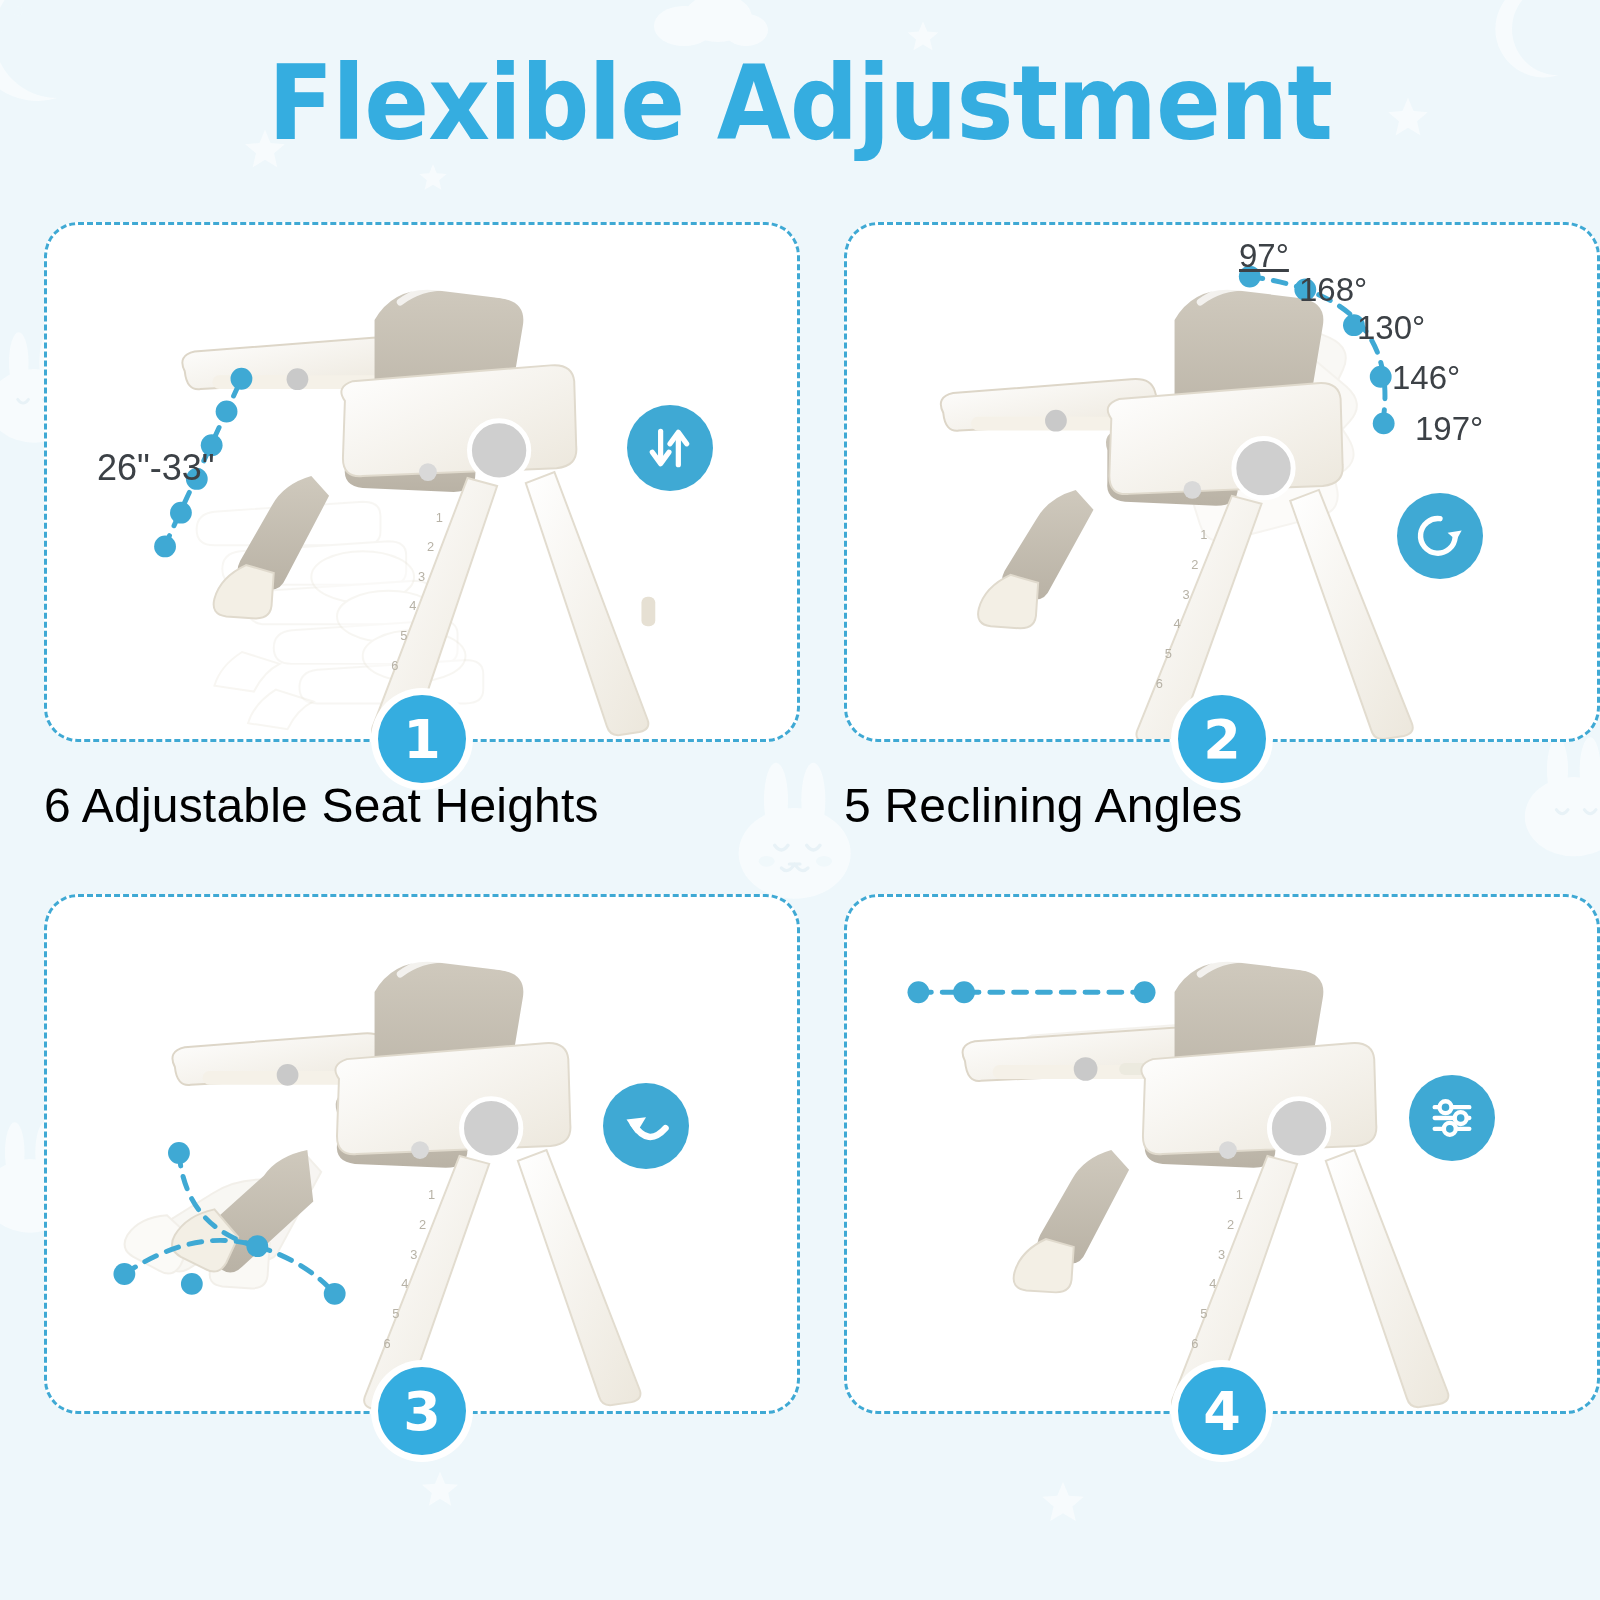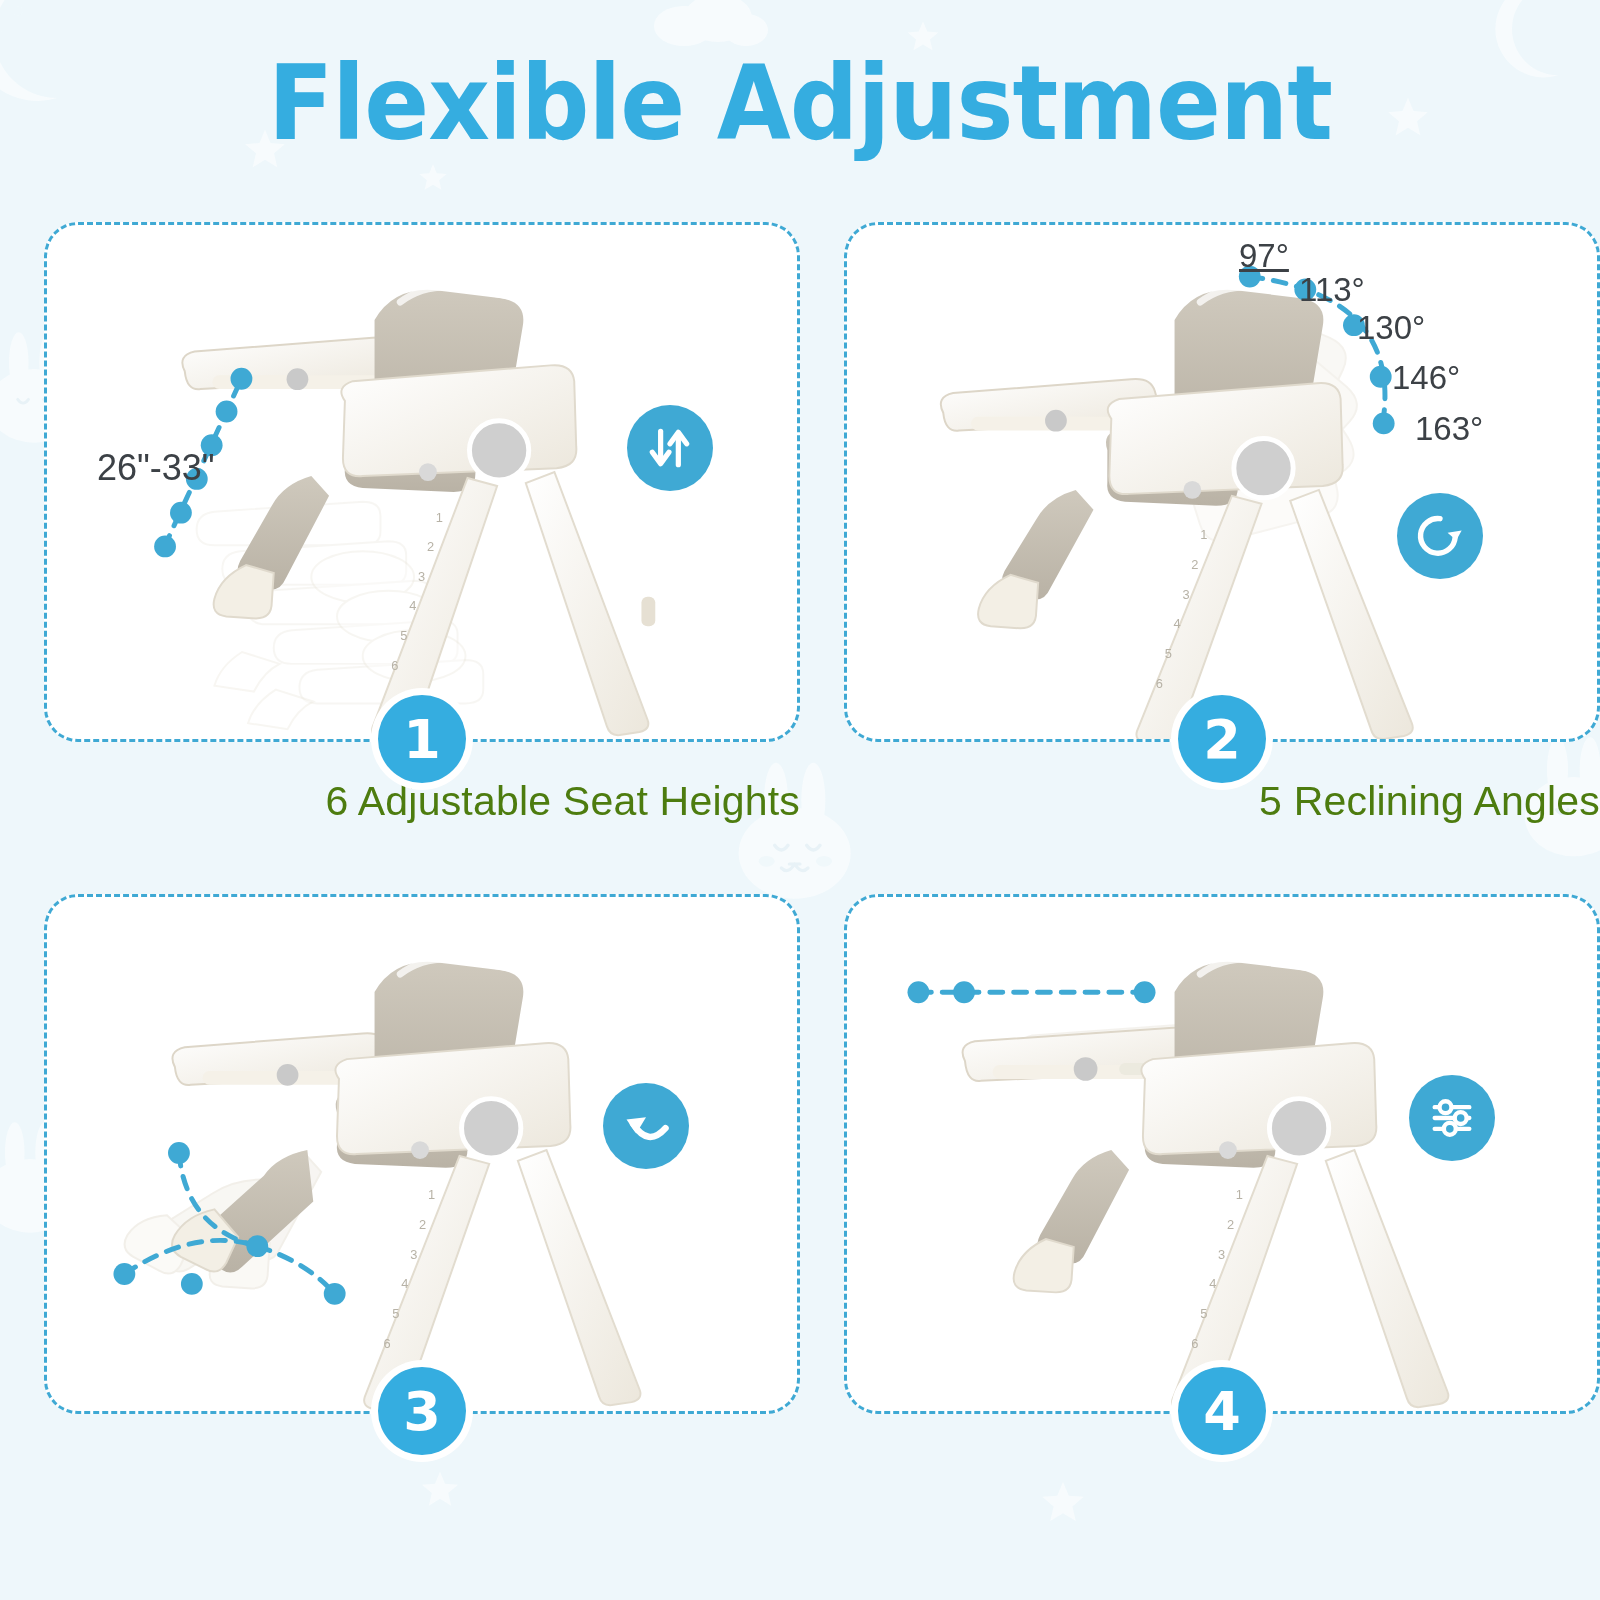--- a/index.html
+++ b/index.html
@@ -73,23 +73,23 @@
     background:#3fa9d4;
     display:flex;align-items:center;justify-content:center;
     z-index:5;
   }
   .feat-icon svg{display:block;}
 
   .caption{
     position:absolute;
     left:0;width:100%;
     top:556px;
-    text-align:right;
-    font-size:41px;
-    color:#4d7c0f;
+    text-align:left;
+    font-size:48px;
+    color:#000000;
     font-family:"Liberation Sans", sans-serif;
     letter-spacing:.2px;
   }
 
   
   .annot{
     position:absolute;
     font-size:33px;
     color:#3c4146;
     font-family:"Liberation Sans", sans-serif;
@@ -383,24 +383,24 @@
         <svg class="ovl" viewBox="0 0 756 520">
           <path d="M406 52 Q560 72 540 200" stroke="#3fa9d4" stroke-width="5" stroke-dasharray="13 11" fill="none" stroke-linecap="round"></path>
           <circle cx="406" cy="52" r="11" fill="#3fa9d4"></circle>
           <circle cx="462" cy="65" r="11" fill="#3fa9d4"></circle>
           <circle cx="511" cy="101" r="11" fill="#3fa9d4"></circle>
           <circle cx="538" cy="153" r="11" fill="#3fa9d4"></circle>
           <circle cx="541" cy="200" r="11" fill="#3fa9d4"></circle>
         </svg>
 
         <div class="annot" style="left:392px;top:12px;text-decoration:underline;">97°</div>
-        <div class="annot" style="left:452px;top:46px;">113°</div>
+        <div class="annot" style="left:452px;top:46px;">168°</div>
         <div class="annot" style="left:510px;top:84px;">130°</div>
         <div class="annot" style="left:545px;top:134px;">146°</div>
-        <div class="annot" style="left:568px;top:185px;">163°</div>
+        <div class="annot" style="left:568px;top:185px;">197°</div>
 
         <div class="feat-icon" style="left:550px;top:268px;">
           <svg width="52" height="52" viewBox="0 0 48 48">
             <path d="M24 8 A16 16 0 1 0 38 25" stroke="#ffffff" stroke-width="5" fill="none" stroke-linecap="round"></path>
             <path d="M31 21 L39 28 L44 19 Z" fill="#ffffff"></path>
           </svg>
         </div>
       </div>
 
       <div class="badge">2</div>

